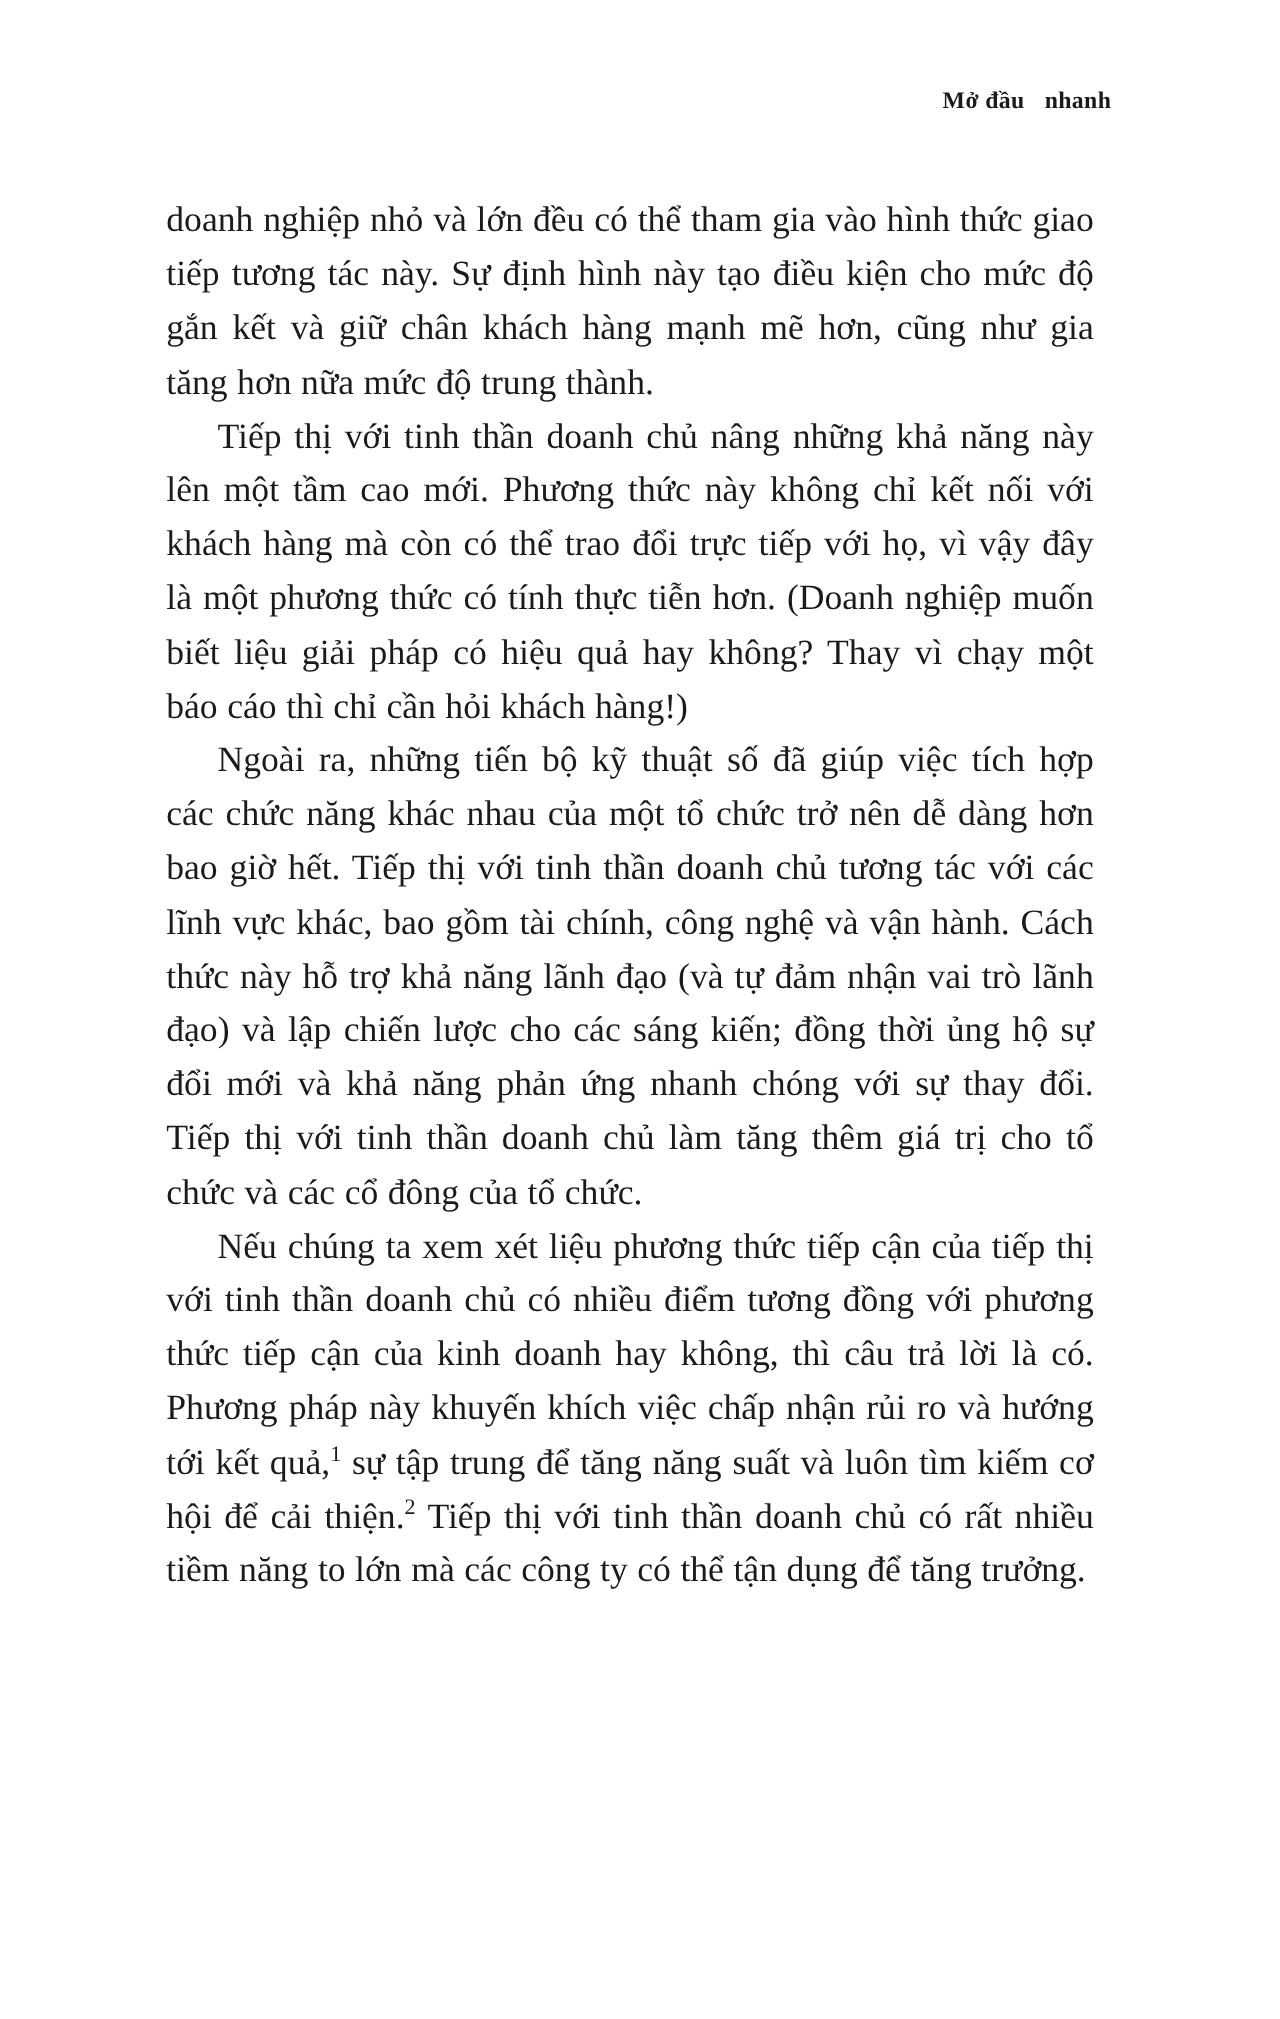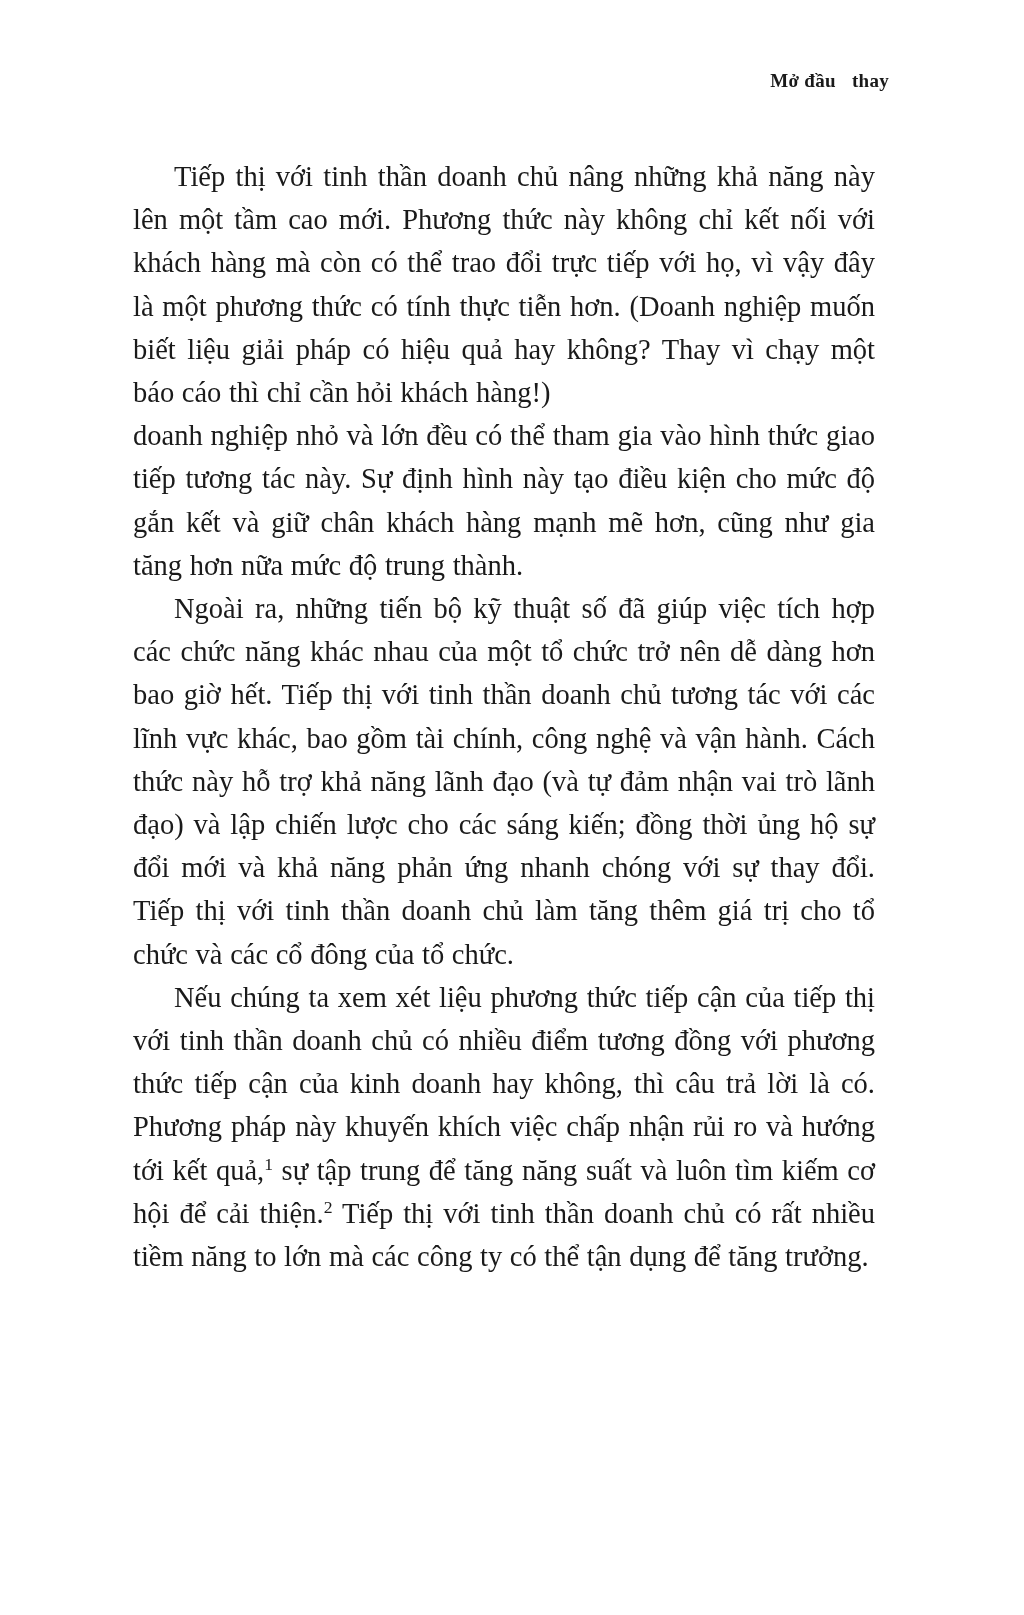--- a/index.html
+++ b/index.html
@@ -63,23 +63,23 @@
     vertical-align: super;
     line-height: 0;
   }
 </style>
 </head>
 <body>
 
 <div class="page">
 
   <div class="running-head">
-    <span class="folio-label">Mở đầu</span><span class="folio-number">thay</span>
+    <span class="folio-label">Mở đầu</span><span class="folio-number">nhanh</span>
   </div>
 
   <div class="text-block">
+    <p class="para">doanh nghiệp nhỏ và lớn đều có thể tham gia vào hình thức giao tiếp tương tác này. Sự định hình này tạo điều kiện cho mức độ gắn kết và giữ chân khách hàng mạnh mẽ hơn, cũng như gia tăng hơn nữa mức độ trung thành.</p>
     <p class="para indent">Tiếp thị với tinh thần doanh chủ nâng những khả năng này lên một tầm cao mới. Phương thức này không chỉ kết nối với khách hàng mà còn có thể trao đổi trực tiếp với họ, vì vậy đây là một phương thức có tính thực tiễn hơn. (Doanh nghiệp muốn biết liệu giải pháp có hiệu quả hay không? Thay vì chạy một báo cáo thì chỉ cần hỏi khách hàng!)</p>
-    <p class="para">doanh nghiệp nhỏ và lớn đều có thể tham gia vào hình thức giao tiếp tương tác này. Sự định hình này tạo điều kiện cho mức độ gắn kết và giữ chân khách hàng mạnh mẽ hơn, cũng như gia tăng hơn nữa mức độ trung thành.</p>
     <p class="para indent">Ngoài ra, những tiến bộ kỹ thuật số đã giúp việc tích hợp các chức năng khác nhau của một tổ chức trở nên dễ dàng hơn bao giờ hết. Tiếp thị với tinh thần doanh chủ tương tác với các lĩnh vực khác, bao gồm tài chính, công nghệ và vận hành. Cách thức này hỗ trợ khả năng lãnh đạo (và tự đảm nhận vai trò lãnh đạo) và lập chiến lược cho các sáng kiến; đồng thời ủng hộ sự đổi mới và khả năng phản ứng nhanh chóng với sự thay đổi. Tiếp thị với tinh thần doanh chủ làm tăng thêm giá trị cho tổ chức và các cổ đông của tổ chức.</p>
     <p class="para indent">Nếu chúng ta xem xét liệu phương thức tiếp cận của tiếp thị với tinh thần doanh chủ có nhiều điểm tương đồng với phương thức tiếp cận của kinh doanh hay không, thì câu trả lời là có. Phương pháp này khuyến khích việc chấp nhận rủi ro và hướng tới kết quả,<sup>1</sup> sự tập trung để tăng năng suất và luôn tìm kiếm cơ hội để cải thiện.<sup>2</sup> Tiếp thị với tinh thần doanh chủ có rất nhiều tiềm năng to lớn mà các công ty có thể tận dụng để tăng trưởng.</p>
   </div>
 
 </div>
 
 </body></html>

